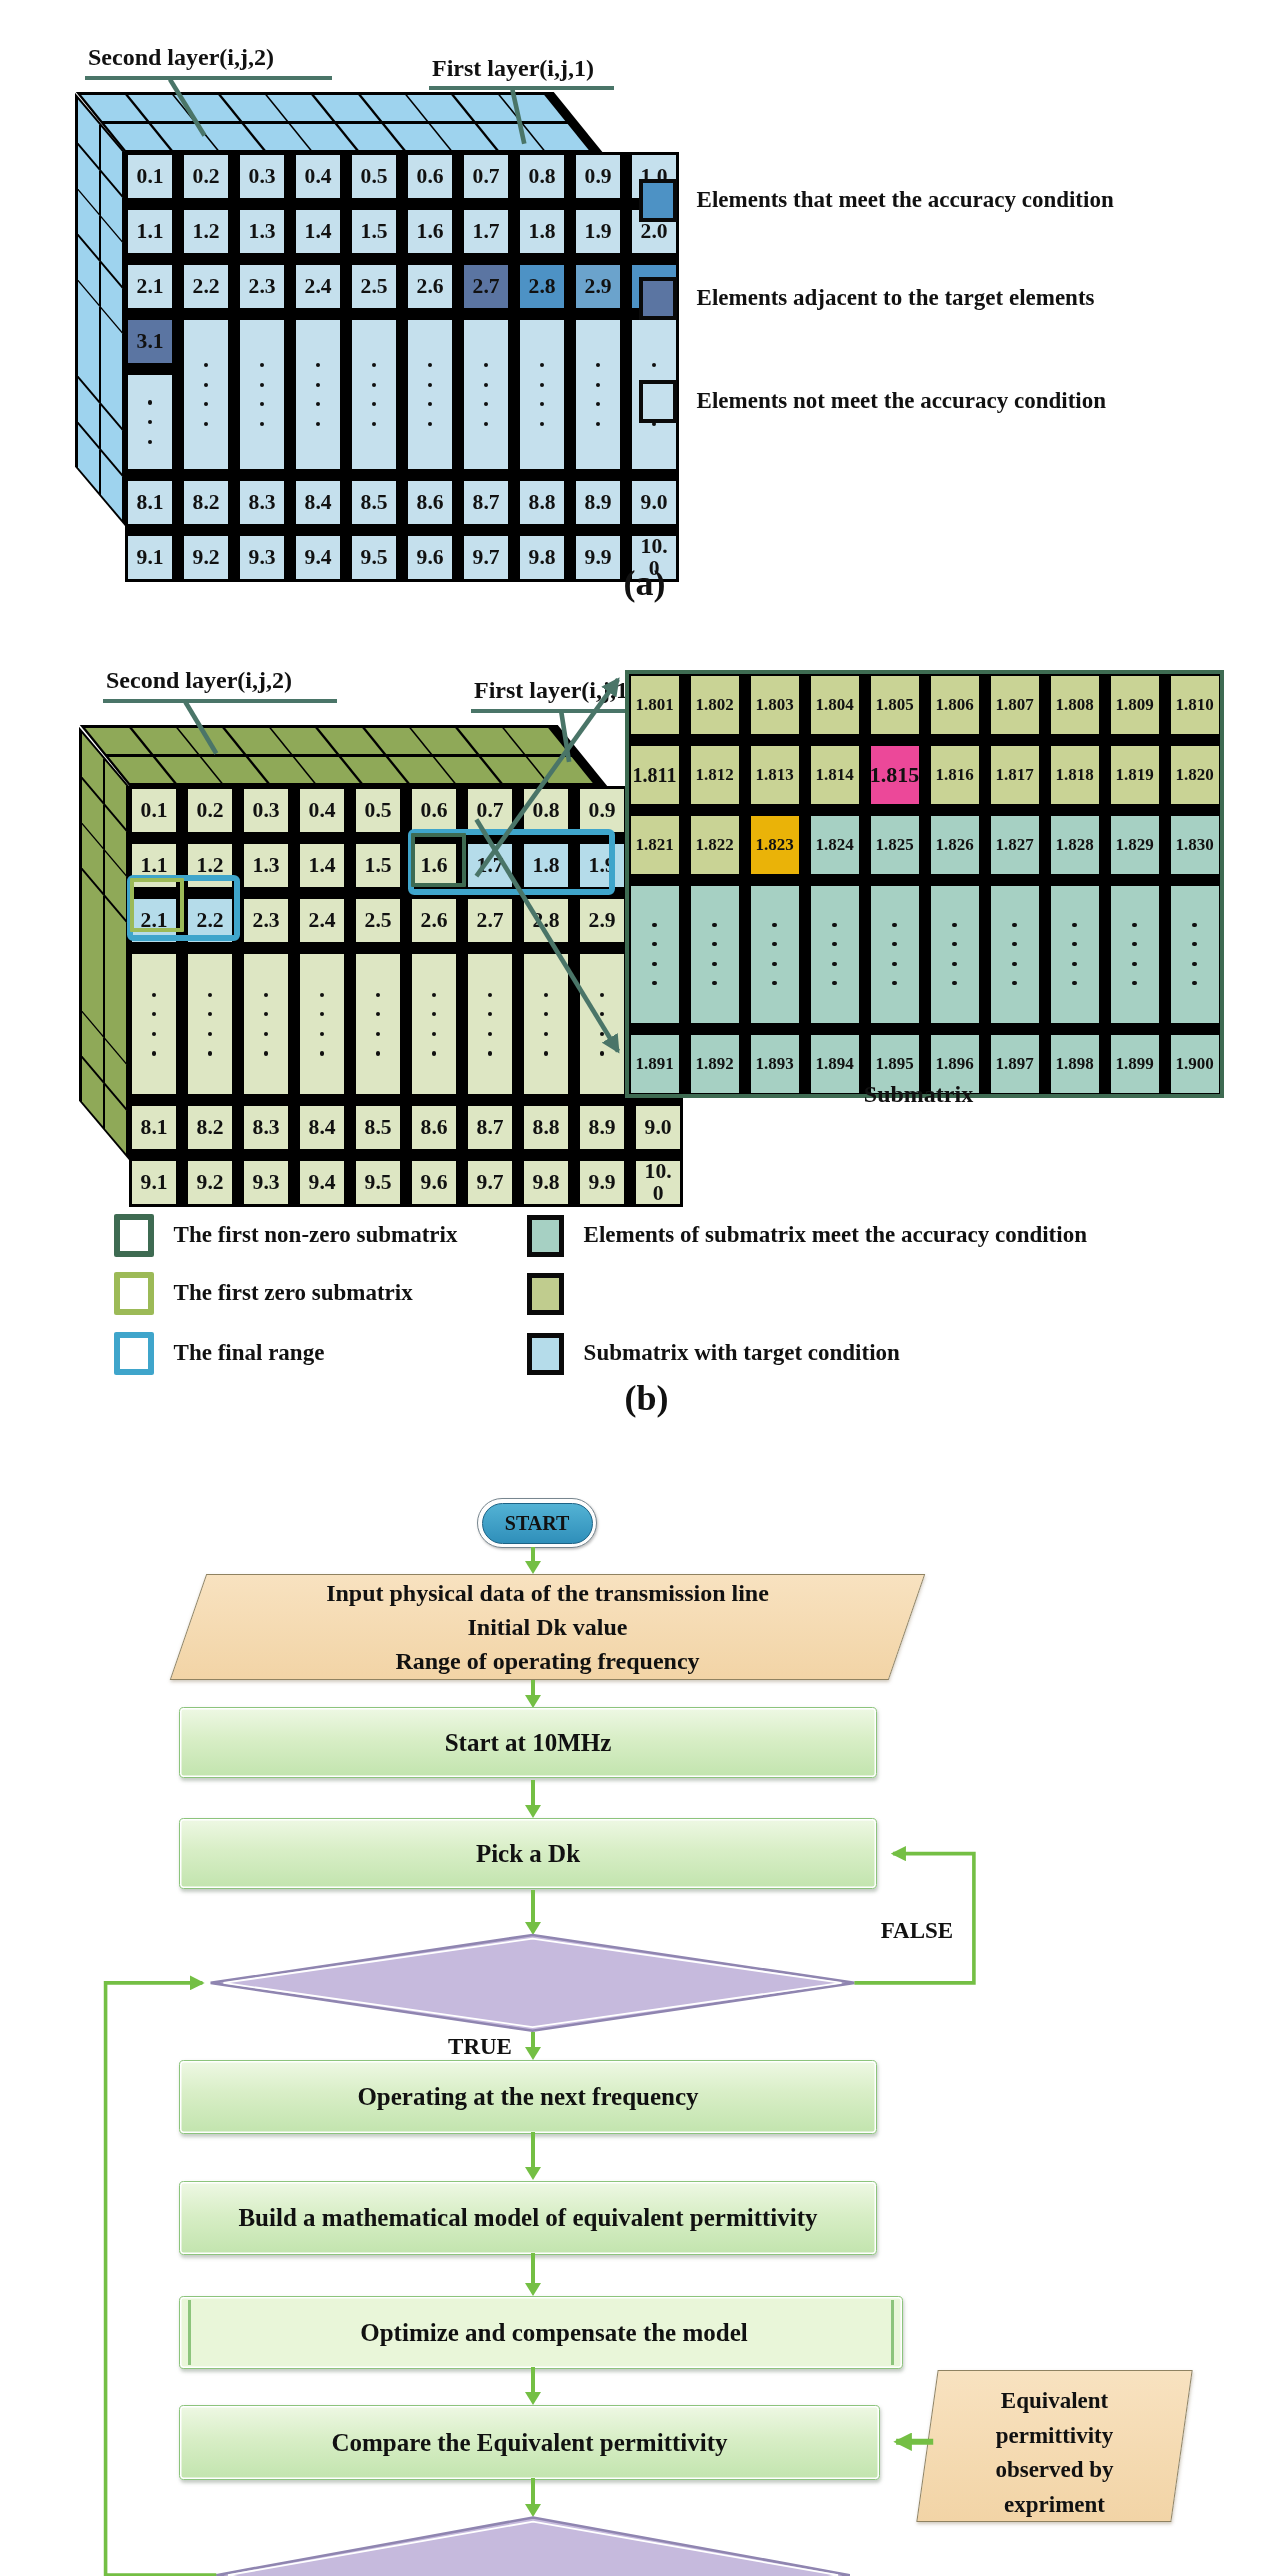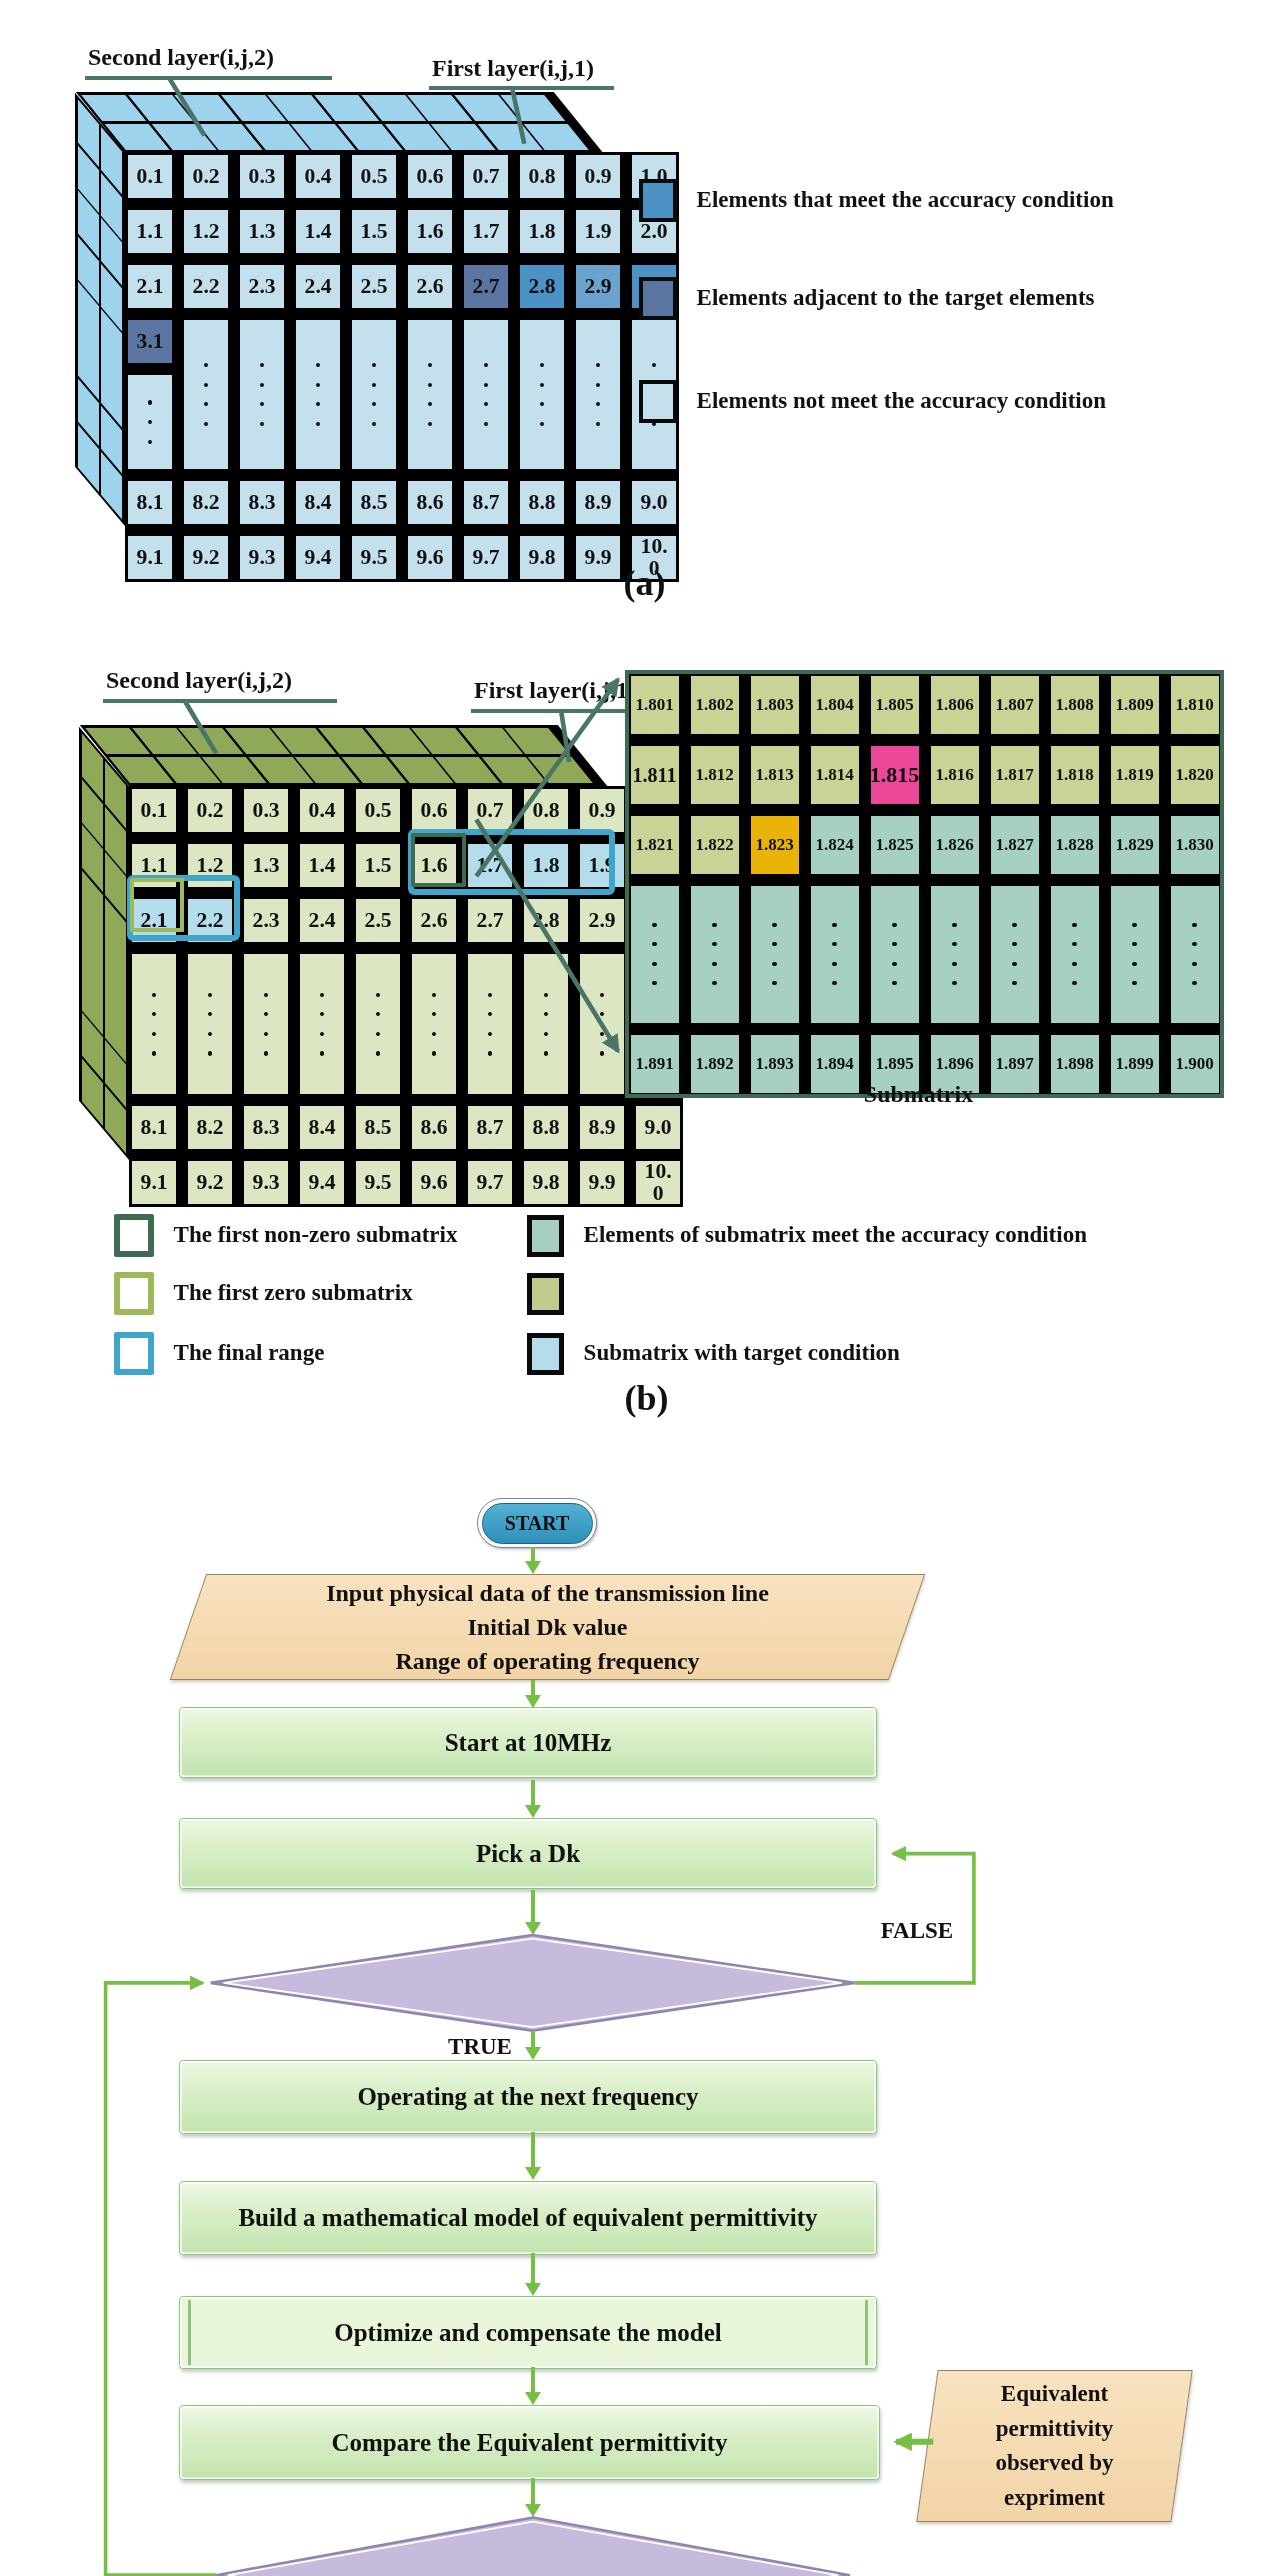--- a/index.html
+++ b/index.html
@@ -25,21 +25,21 @@
   .legend-box{flex:0 0 auto;}
   .legend-text{font-size:23px;font-weight:bold;line-height:1.25;}
   .panel-label{position:absolute;font-size:36px;font-weight:bold;text-align:center;}
   .subm-label{position:absolute;font-size:24px;font-weight:bold;text-align:center;}
   
   .pbox{position:absolute;border:1.5px solid #8cc47c;border-radius:4.6px;
         background:linear-gradient(180deg,#eef8e4 0%,#d8eec6 45%,#c2e4ae 100%);
         box-shadow:inset 0 0 0 1.5px #ffffff,1px 2.1px 3.6px rgba(90,110,90,.35);
         display:flex;align-items:center;justify-content:center;
         font-size:25px;font-weight:bold;text-align:center;}
-  .pbox.predef{background:#e9f6d9;}
+  .pbox.predef{background:#e9f6d9;padding-left:26px;}
   .predef-bar{position:absolute;top:3.1px;bottom:3.1px;width:2.6px;background:#8cc47c;}
   .predef-bar.l{left:8.2px;} .predef-bar.r{right:8.2px;}
   .para{position:absolute;}
   .para .bg{position:absolute;inset:0;background:linear-gradient(180deg,#f8e2c0,#f2d4a6);
         border:1.5px solid #8f8261;box-shadow:1px 2.1px 3.6px rgba(120,100,70,.35);}
   .para .content{position:relative;width:100%;height:100%;display:flex;flex-direction:column;
         align-items:center;justify-content:center;font-size:24px;font-weight:bold;line-height:1.42;text-align:center;}
   .stadium{position:absolute;background:#fdfdfd;border:1.5px solid #77868f;border-radius:41px;
         padding:3.6px;box-shadow:1px 1.5px 2.6px rgba(0,0,0,.25);}
   .stadium .in{width:100%;height:100%;box-sizing:border-box;border:1.5px solid #1c6285;border-radius:36px;
@@ -422,21 +422,21 @@
     <span>Optimize and compensate the model</span>
   </div>
 
   <div class="varrow" style="left:531px;top:2367px;height:26px;"></div>
   <div class="pbox" style="left:179px;top:2405px;width:699px;height:73px;">
     <span>Compare the Equivalent permittivity</span>
   </div>
 
   <div class="para" style="left:927px;top:2370px;width:255px;height:152px;">
     <div class="bg" style="transform:skewX(-8deg);"></div>
-    <div class="content" style="font-size:23px;line-height:1.5;">
+    <div class="content" style="font-size:23px;line-height:1.5;justify-content:flex-end;">
       <div>Equivalent</div>
       <div>permittivity</div>
       <div>observed by</div>
       <div>expriment</div>
     </div>
   </div>
 
   <div class="varrow" style="left:531px;top:2478px;height:27px;"></div>
 
   <div class="dm-text" style="left:327px;top:2535px;width:412px;height:81px;">

